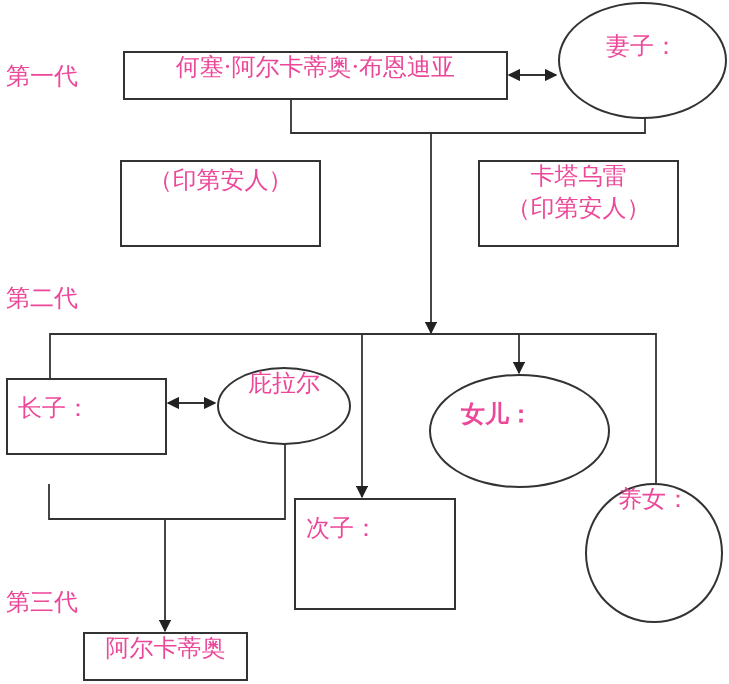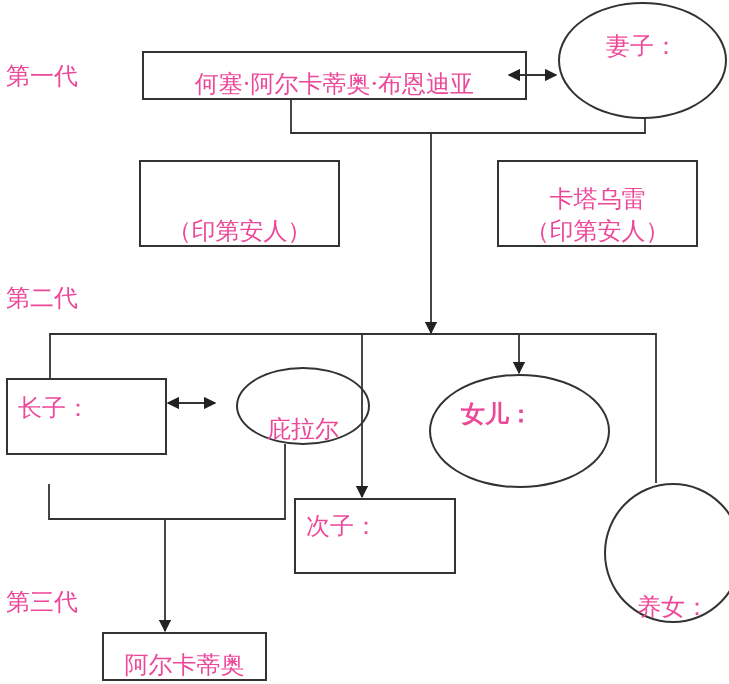--- a/index.html
+++ b/index.html
@@ -1,21 +1,21 @@
 <!DOCTYPE html>
 <html><head>
 <meta charset="utf-8">
 <style>
   html, body { margin: 0; padding: 0; background: #ffffff; }
   body { width: 729px; height: 684px; position: relative; overflow: hidden;
          font-family: "DejaVu Serif", "Liberation Serif", serif; color: #222; }
   svg { position: absolute; left: 0; top: 0; }
   .lbl { position: absolute; font-size: 24px; line-height: 28px; white-space: nowrap; color: #ec4899; }
   .box { position: absolute; border: 2px solid #333; box-sizing: border-box; background: transparent; }
-  .center { display: flex; flex-direction: column; align-items: center; justify-content: flex-end; text-align: center; margin-left: 19px; }
+  .center { display: flex; flex-direction: column; align-items: center; justify-content: flex-start; text-align: center; }
   .ell { position: absolute; border: 2px solid #333; border-radius: 50%; box-sizing: border-box; }
 </style>
 </head>
 <body>
 
 <svg width="729" height="684">
   <defs>
     <marker id="ah" viewBox="0 0 10 10" refX="9" refY="5" markerWidth="7" markerHeight="7" orient="auto-start-reverse">
       <path d="M0,0 L10,5 L0,10 z" fill="#222"></path>
     </marker>
@@ -60,21 +60,21 @@
   <span class="lbl" style="position:static;">卡塔乌雷</span>
   <span class="lbl" style="position:static; margin-top:4px;">（印第安人）</span>
 </div>
 
 <div class="box" style="left:6px; top:378px; width:161px; height:77px;">
   <span class="lbl" style="left:10px; top:14px;">长子：</span>
 </div>
 <div class="ell center" style="left:217px; top:367px; width:134px; height:78px;font-family:Liberation Serif, serif;">
   <span class="lbl" style="position:static;">庇拉尔</span>
 </div>
-<div class="box" style="left:294px; top:498px; width:162px; height:76px;font-family:Liberation Mono, monospace;">
+<div class="box" style="left:294px; top:498px; width:162px; height:112px;">
   <span class="lbl" style="left:10px; top:14px;">次子：</span>
 </div>
 <div class="ell" style="left:429px; top:374px; width:181px; height:114px;">
   <span class="lbl" style="left:30px; top:24px;font-weight:bold;">女儿：</span>
 </div>
 <div class="ell center" style="left:585px; top:483px; width:138px; height:140px;">
   <span class="lbl" style="position:static;">养女：</span>
 </div>
 
 <div class="box center" style="left:83px; top:632px; width:165px; height:49px;">

